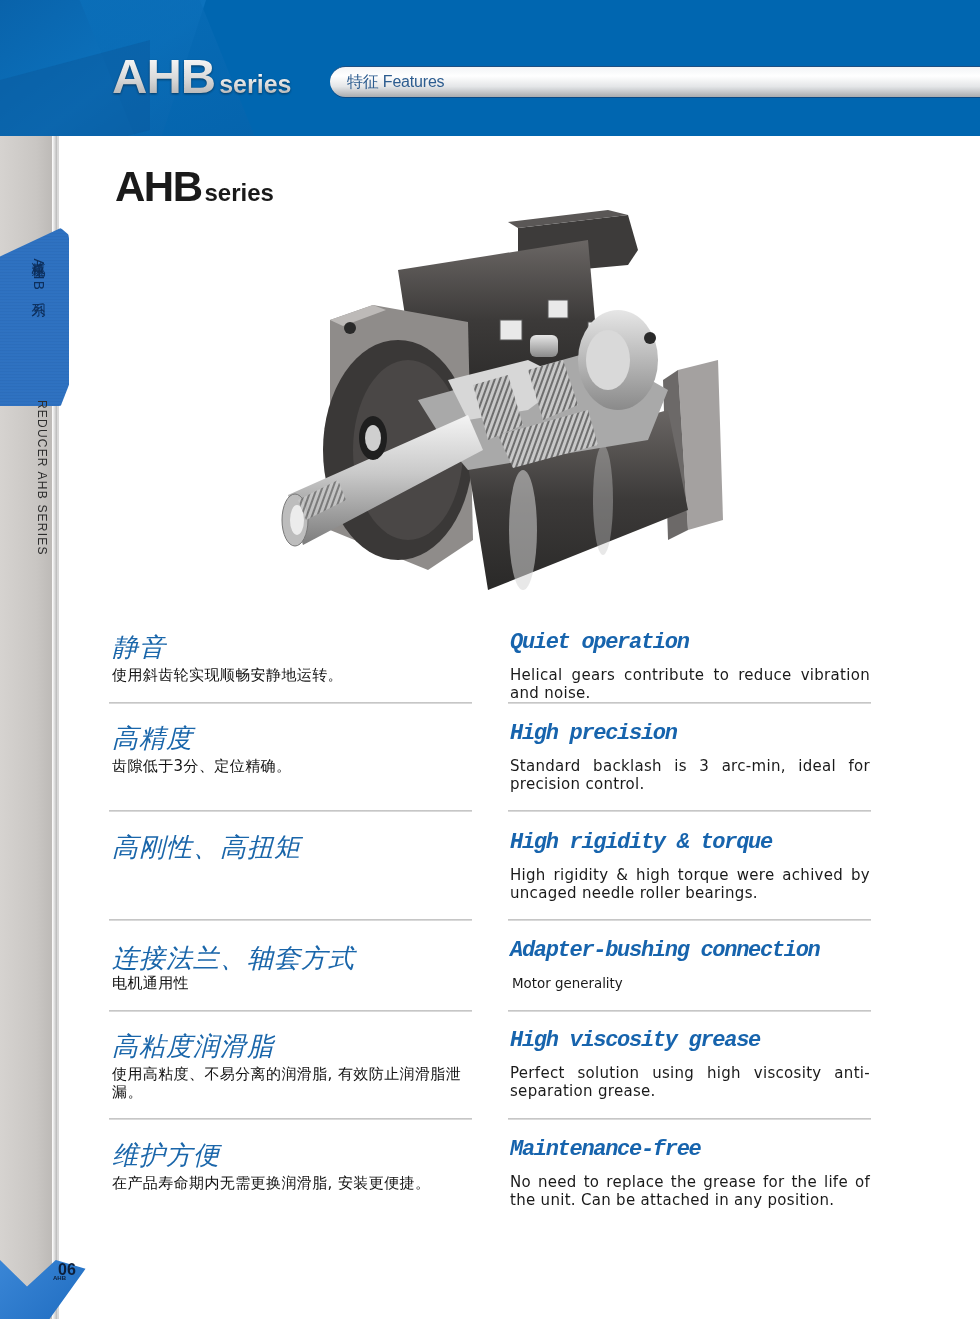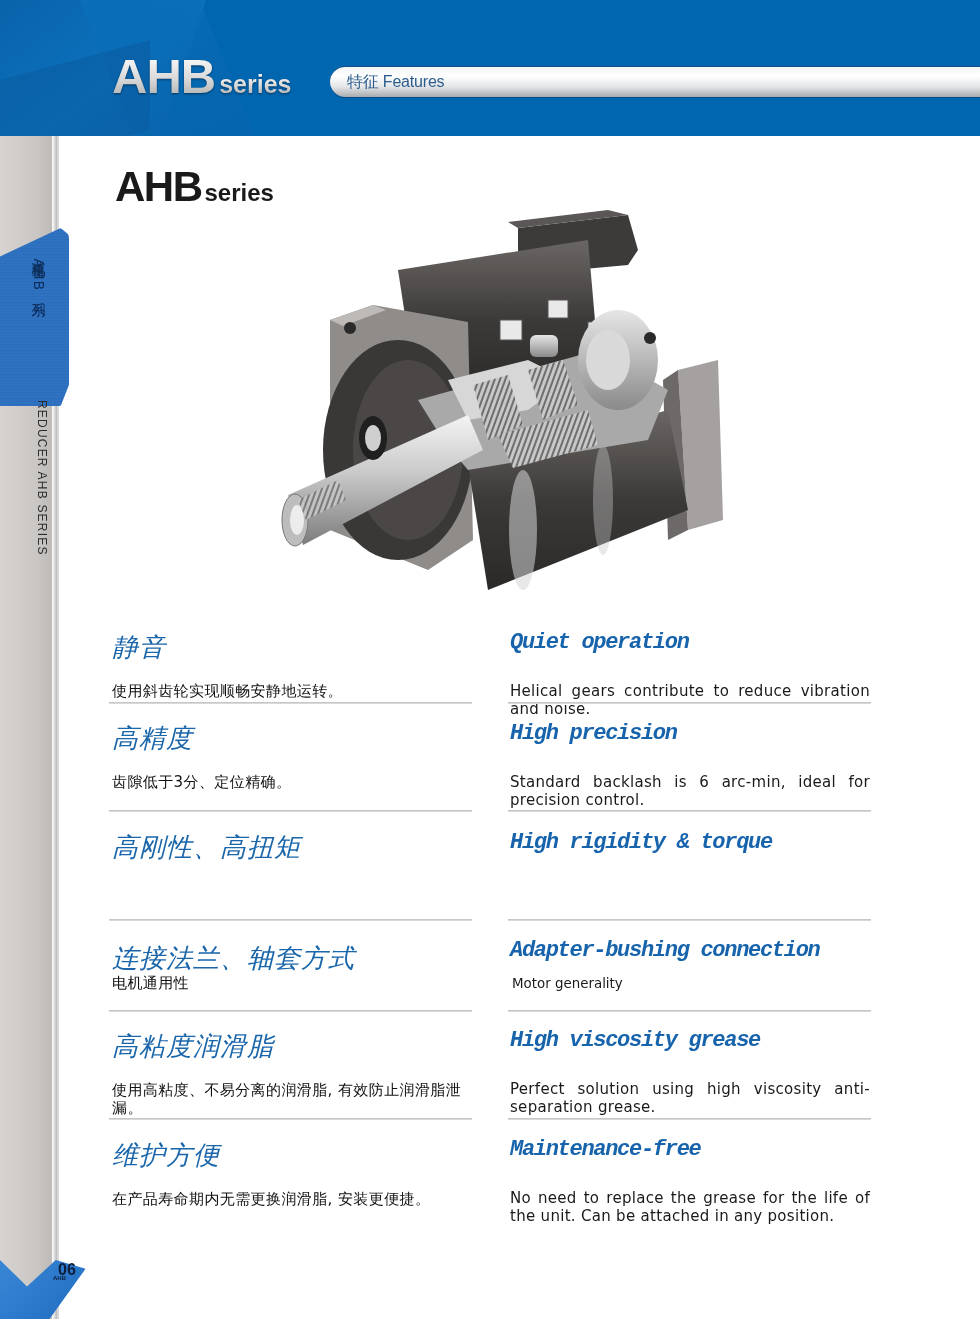--- a/index.html
+++ b/index.html
@@ -111,21 +111,21 @@
     }
     .feature.cn { left: 110px; width: 362px; }
     .feature.en { left: 508px; width: 362px; }
     .feature .ftitle {
       position: absolute; left: 2px; top: 0; font-style: italic; color: #1a66aa;
       font-size: 26px; white-space: nowrap;
     }
     .feature.cn .ftitle { font-family: "DejaVu Sans", sans-serif; font-weight: normal; letter-spacing: 1px; }
     .feature.en .ftitle { font-family: Liberation Mono, monospace; font-weight: bold; letter-spacing: -1.3px; font-size: 22px; color: #1764ad; }
     .feature .fdesc {
-      position: absolute; left: 2px; top: 52px; right: 0; line-height: 18px;
+      position: absolute; left: 2px; top: 36px; right: 0; line-height: 18px;
     }
     .feature.cn .fdesc { font-size: 15px; color: #111; font-family: "DejaVu Sans", sans-serif; letter-spacing: 0.4px; }
     .feature.en .fdesc { font-size: 15px; color: #1a1a1a; font-family: "DejaVu Sans", sans-serif; text-align: justify; letter-spacing: 0.3px; }
     .feature.en .fdesc.short { font-size: 13.4px; letter-spacing: 0; }
     .divider {
       position: absolute; height: 2px; background: linear-gradient(#bdbdbd, #e2e2e2);
     }
     .divider.cn { left: 109px; width: 363px; }
     .divider.en { left: 508px; width: 363px; }
   </style>
@@ -236,30 +236,31 @@
 </div>
 <div class="divider cn" style="top:702px"></div>
 <div class="divider en" style="top:702px"></div>
 
 <div class="feature cn" style="top:721px">
   <div class="ftitle">高精度</div>
   <div class="fdesc">齿隙低于3分、定位精确。</div>
 </div>
 <div class="feature en" style="top:721px">
   <div class="ftitle">High precision</div>
-  <div class="fdesc">Standard backlash is 6 arc-min, ideal for precision control.</div>
+  <div class="fdesc">Standard backlash is 3 arc-min, ideal for precision control.</div>
 </div>
 <div class="divider cn" style="top:810px"></div>
 <div class="divider en" style="top:810px"></div>
 
 <div class="feature cn" style="top:830px">
   <div class="ftitle">高刚性、高扭矩</div>
 </div>
 <div class="feature en" style="top:830px">
   <div class="ftitle">High rigidity &amp; torque</div>
+  <div class="fdesc">High rigidity &amp; high torque were achived by uncaged needle roller bearings.</div>
 </div>
 <div class="divider cn" style="top:919px"></div>
 <div class="divider en" style="top:919px"></div>
 
 <div class="feature cn" style="top:941px">
   <div class="ftitle">连接法兰、轴套方式</div>
   <div class="fdesc" style="top:33px">电机通用性</div>
 </div>
 <div class="feature en" style="top:938px">
   <div class="ftitle">Adapter-bushing connection</div>

